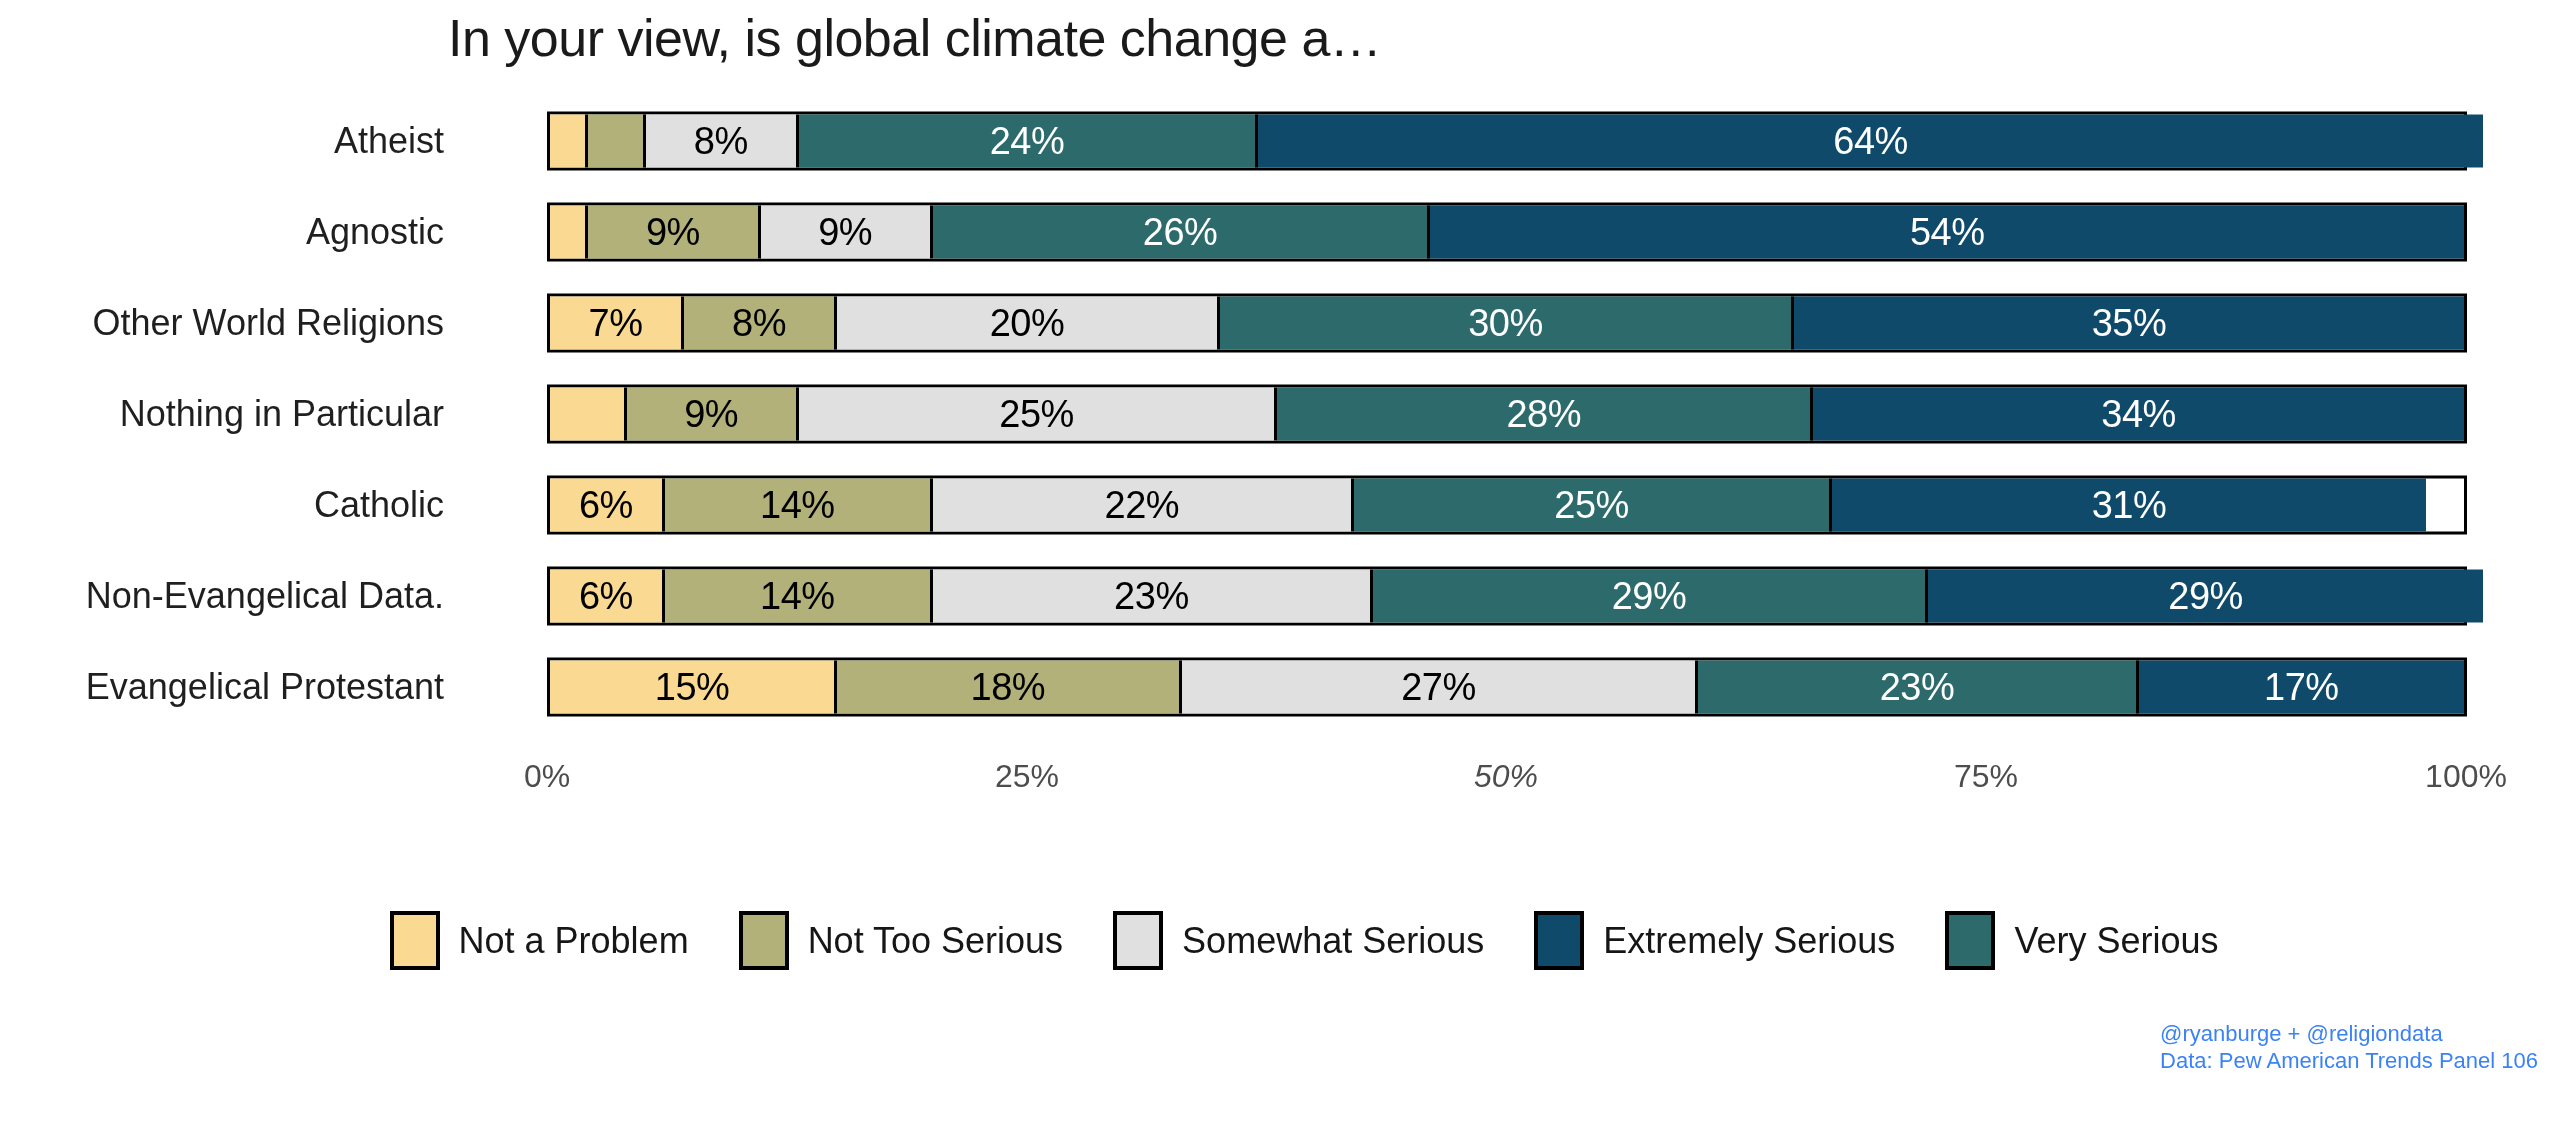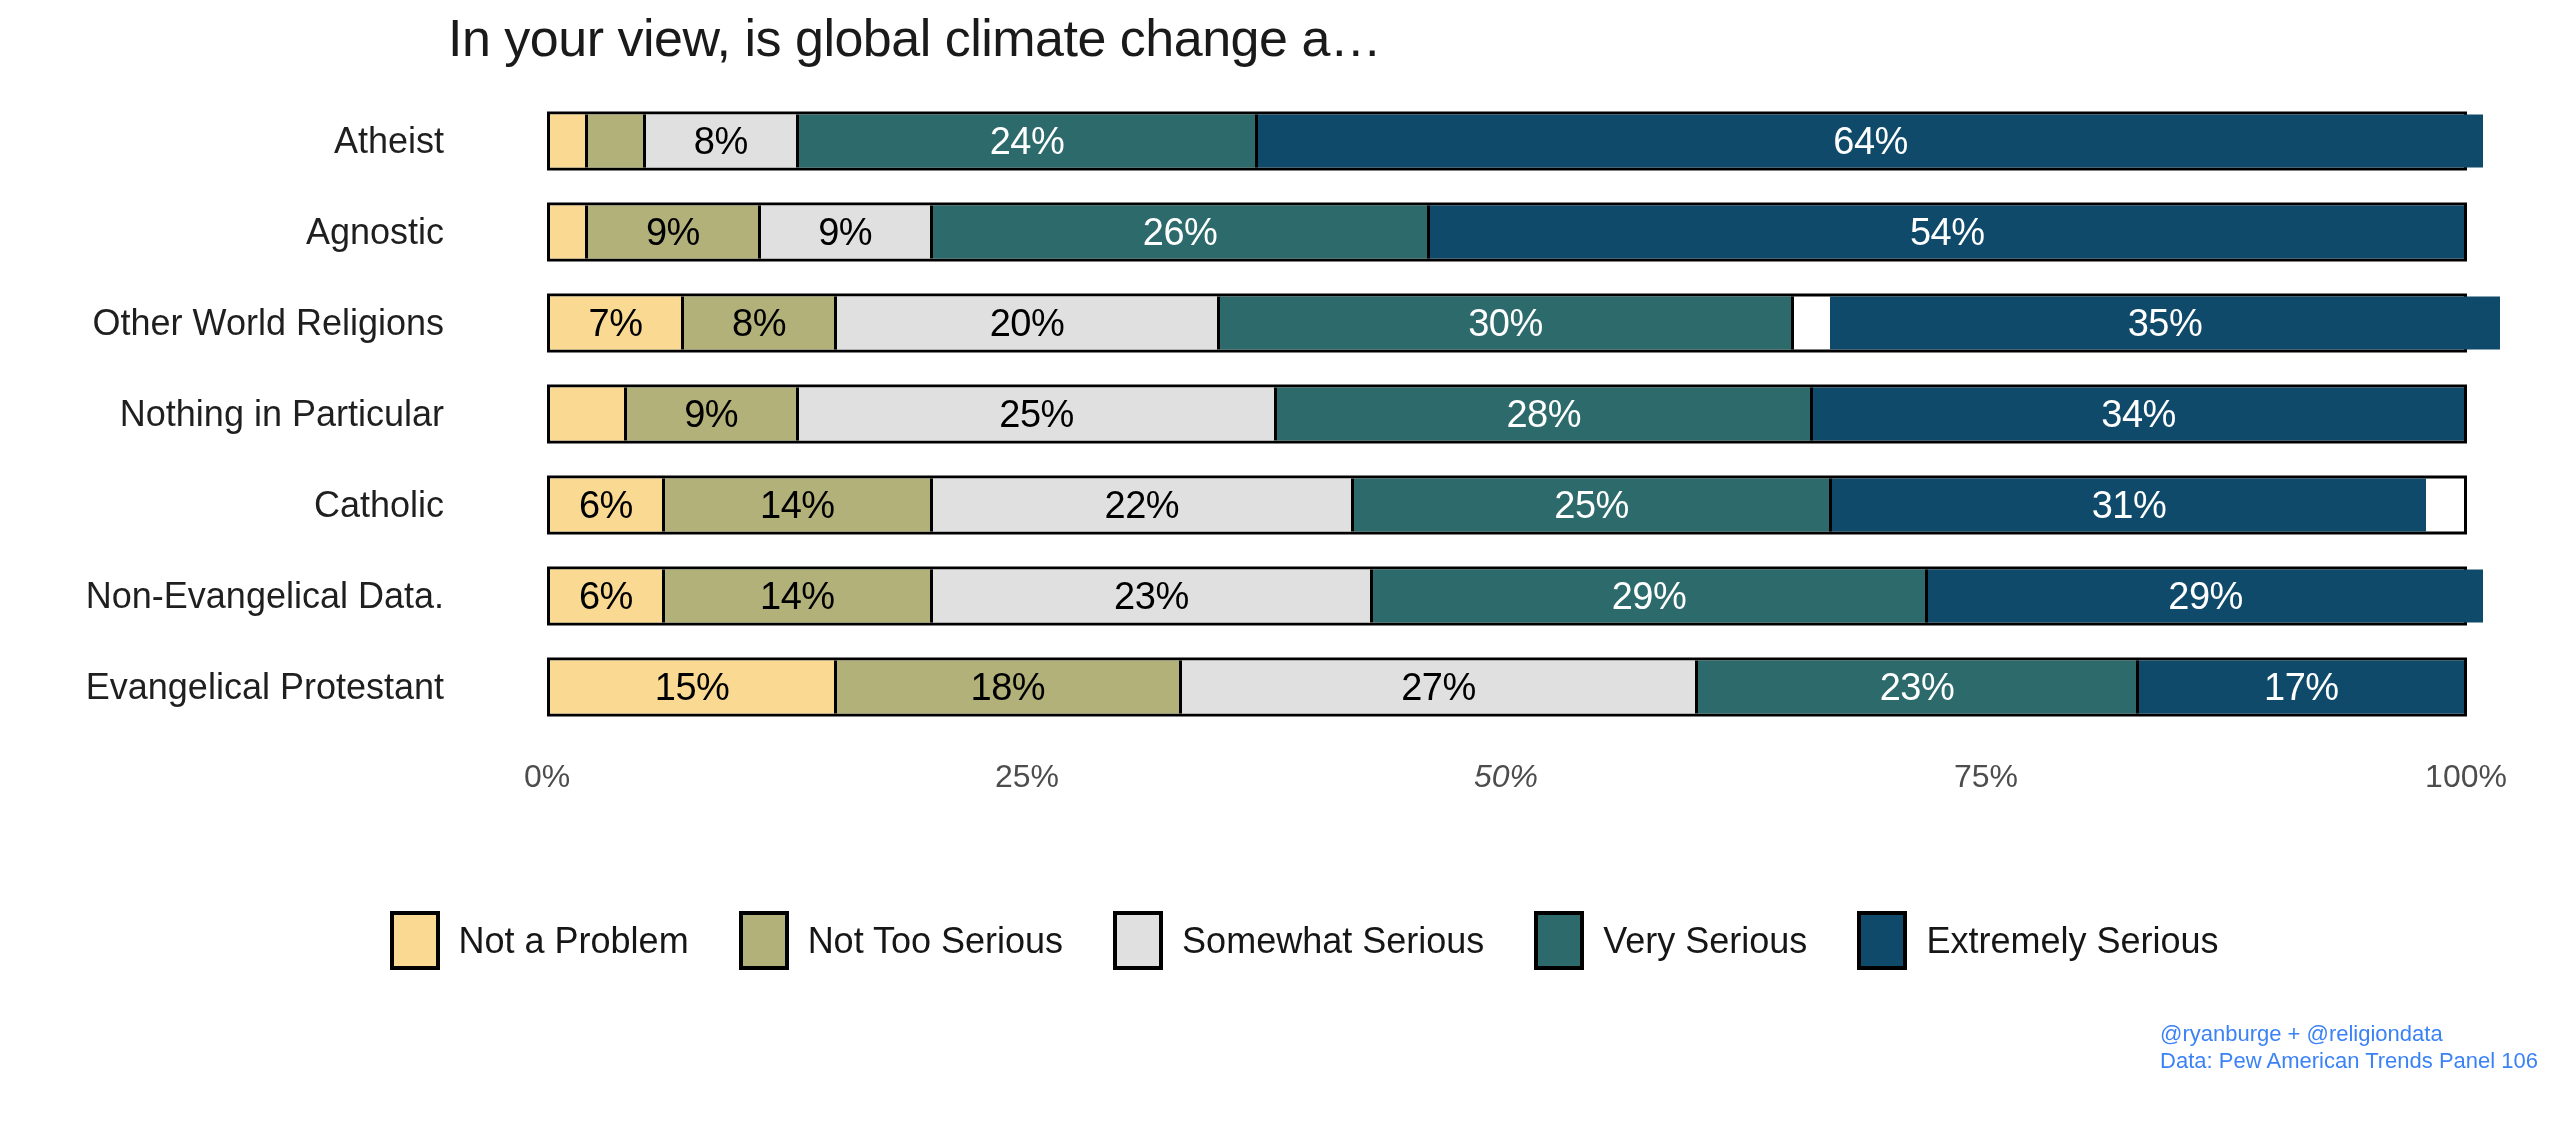--- a/index.html
+++ b/index.html
@@ -194,21 +194,21 @@
           </div>
           <div class="seg" style="flex: 0 0 8%; background: rgb(178, 177, 121);">
             <span class="seg-label dark">8%</span>
           </div>
           <div class="seg" style="flex: 0 0 20%; background: rgb(224, 224, 224);">
             <span class="seg-label dark">20%</span>
           </div>
           <div class="seg" style="flex: 0 0 30%; background: rgb(44, 106, 107);">
             <span class="seg-label light">30%</span>
           </div>
-          <div class="seg" style="flex: 0 0 35%; background: rgb(15, 74, 107); margin-left: 36px;">
+          <div class="seg" style="flex: 0 0 35%; background: rgb(15, 74, 107);">
             <span class="seg-label light">35%</span>
           </div>
         </div>
       </div>
       <div class="bar-row">
         <div class="row-label">Nothing in Particular</div>
         <div class="bar-track">
           <div class="seg" style="flex: 0 0 4%; background: rgb(250, 218, 146);"></div>
           <div class="seg" style="flex: 0 0 9%; background: rgb(178, 177, 121);">
             <span class="seg-label dark">9%</span>
@@ -301,26 +301,26 @@
       </div>
       <div class="legend-item">
         <span class="legend-swatch" style="background: rgb(178, 177, 121);"></span>
         <span class="legend-text">Not Too Serious</span>
       </div>
       <div class="legend-item">
         <span class="legend-swatch" style="background: rgb(224, 224, 224);"></span>
         <span class="legend-text">Somewhat Serious</span>
       </div>
       <div class="legend-item">
+        <span class="legend-swatch" style="background: rgb(15, 74, 107);"></span>
+        <span class="legend-text">Extremely Serious</span>
+      </div>
+      <div class="legend-item">
         <span class="legend-swatch" style="background: rgb(44, 106, 107);"></span>
         <span class="legend-text">Very Serious</span>
-      </div>
-      <div class="legend-item">
-        <span class="legend-swatch" style="background: rgb(15, 74, 107);"></span>
-        <span class="legend-text">Extremely Serious</span>
       </div>
     </div>
 
   <div id="footer">
     <div>@ryanburge + @religiondata</div>
     <div>Data: Pew American Trends Panel 106</div>
   </div>
 
 </div>
 

